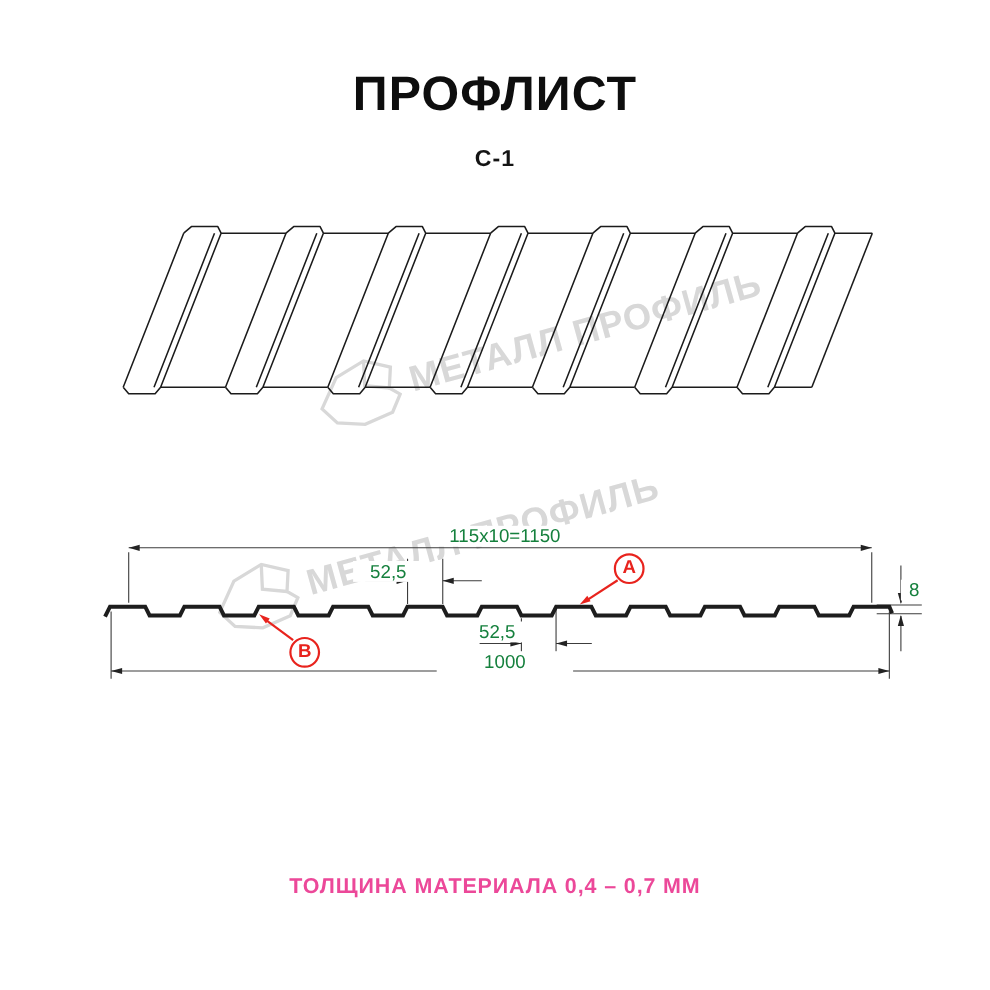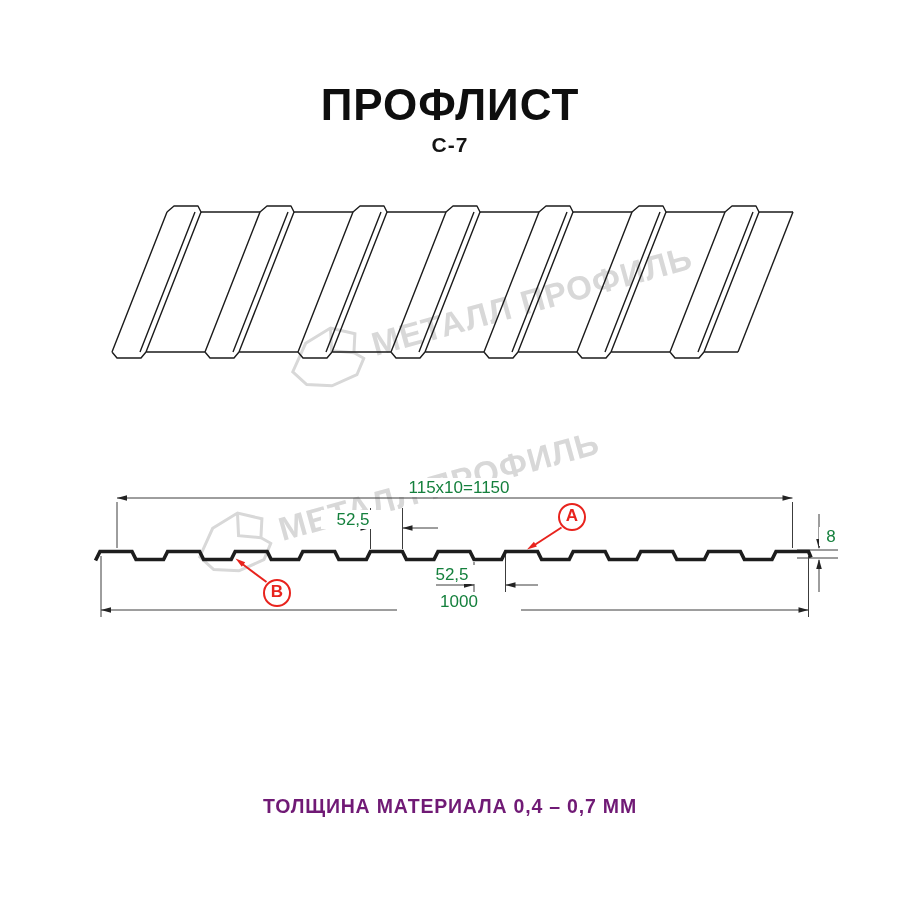--- a/index.html
+++ b/index.html
@@ -1,20 +1,20 @@
 <!DOCTYPE html>
 <html><head>
 <meta charset="utf-8">
 <style>
   html,body{margin:0;padding:0;}
   body{width:900px;height:900px;background:#ffffff;position:relative;overflow:hidden;
        font-family:"Liberation Sans","DejaVu Sans",sans-serif;}
   .abs{position:absolute;}
   
-  .title{left:0;top:80px;width:900px;text-align:center;font-size:44px;font-weight:800;
+  .title{left:0;top:61px;width:900px;text-align:center;font-size:44px;font-weight:800;
          color:#0e0e0e;letter-spacing:1px;}
   .subtitle{left:0;top:133px;width:900px;text-align:center;font-size:21px;font-weight:600;
          color:#141414;letter-spacing:1px;}
   
   .wm{display:flex;align-items:center;gap:10px;transform:rotate(-15.5deg);
       transform-origin:0 70%;color:#d8d8d8;font-weight:700;font-size:33px;
       letter-spacing:1px;white-space:nowrap;z-index:0;}
   .wm-top{left:293px;top:338px;}
   .wm-bottom{left:200px;top:523px;}
   
@@ -28,21 +28,21 @@
   .d1200{left:397px;top:592px;width:120px;}
   .d8{left:819px;top:527px;width:20px;}
   
   .tag{z-index:3;width:28px;height:28px;border:2.6px solid #e8231d;border-radius:50%;
        background:#fff;box-sizing:border-box;text-align:center;line-height:22px;
        font-size:17px;font-weight:700;color:#e8231d;}
   .tagA{left:558px;top:503px;}
   .tagB{left:263px;top:579px;}
   
   .footer{left:0;top:795px;width:900px;text-align:center;font-size:19.5px;font-weight:600;
-          color:#701a75;letter-spacing:0.8px;}
+          color:#ec4899;letter-spacing:0.8px;}
 </style>
 </head>
 <body>
 
 <div class="abs wm wm-top">
   <svg width="76" height="60" viewBox="0 0 76 60">
     <polygon points="2,34 22,10 50,2 72,14 66,32 74,40 63,54 36,58 12,50" fill="none" stroke="#d8d8d8" stroke-width="3"></polygon>
     <polyline points="50,2 45,24 66,32" fill="none" stroke="#d8d8d8" stroke-width="3"></polyline>
   </svg>
   <span>МЕТАЛЛ ПРОФИЛЬ</span>
@@ -50,21 +50,21 @@
 
 <div class="abs wm wm-bottom">
   <svg width="76" height="60" viewBox="0 0 76 60">
     <polygon points="2,34 22,10 50,2 72,14 66,32 74,40 63,54 36,58 12,50" fill="none" stroke="#d8d8d8" stroke-width="3"></polygon>
     <polyline points="50,2 45,24 66,32" fill="none" stroke="#d8d8d8" stroke-width="3"></polyline>
   </svg>
   <span>МЕТАЛЛ ПРОФИЛЬ</span>
 </div>
 
 <div class="abs title">ПРОФЛИСТ</div>
-<div class="abs subtitle">С-7</div>
+<div class="abs subtitle">С-1</div>
 
 <svg class="abs layer" width="900" height="900">
   <g fill="none" stroke="#1b1b1b" stroke-width="1.4" stroke-linejoin="round">
 
     <path d="M112,352 L167,212 M140,352 L195,212 M146,352 L201,212
              M167,212 L174,206 L198,206 L201,212 M112,352 L117,358 L141,358 L146,352
              M201,212 L260,212 M146,352 L205,352"></path>
 
     <path d="M205,352 L260,212 M233,352 L288,212 M239,352 L294,212
              M260,212 L267,206 L291,206 L294,212 M205,352 L210,358 L234,358 L239,352

